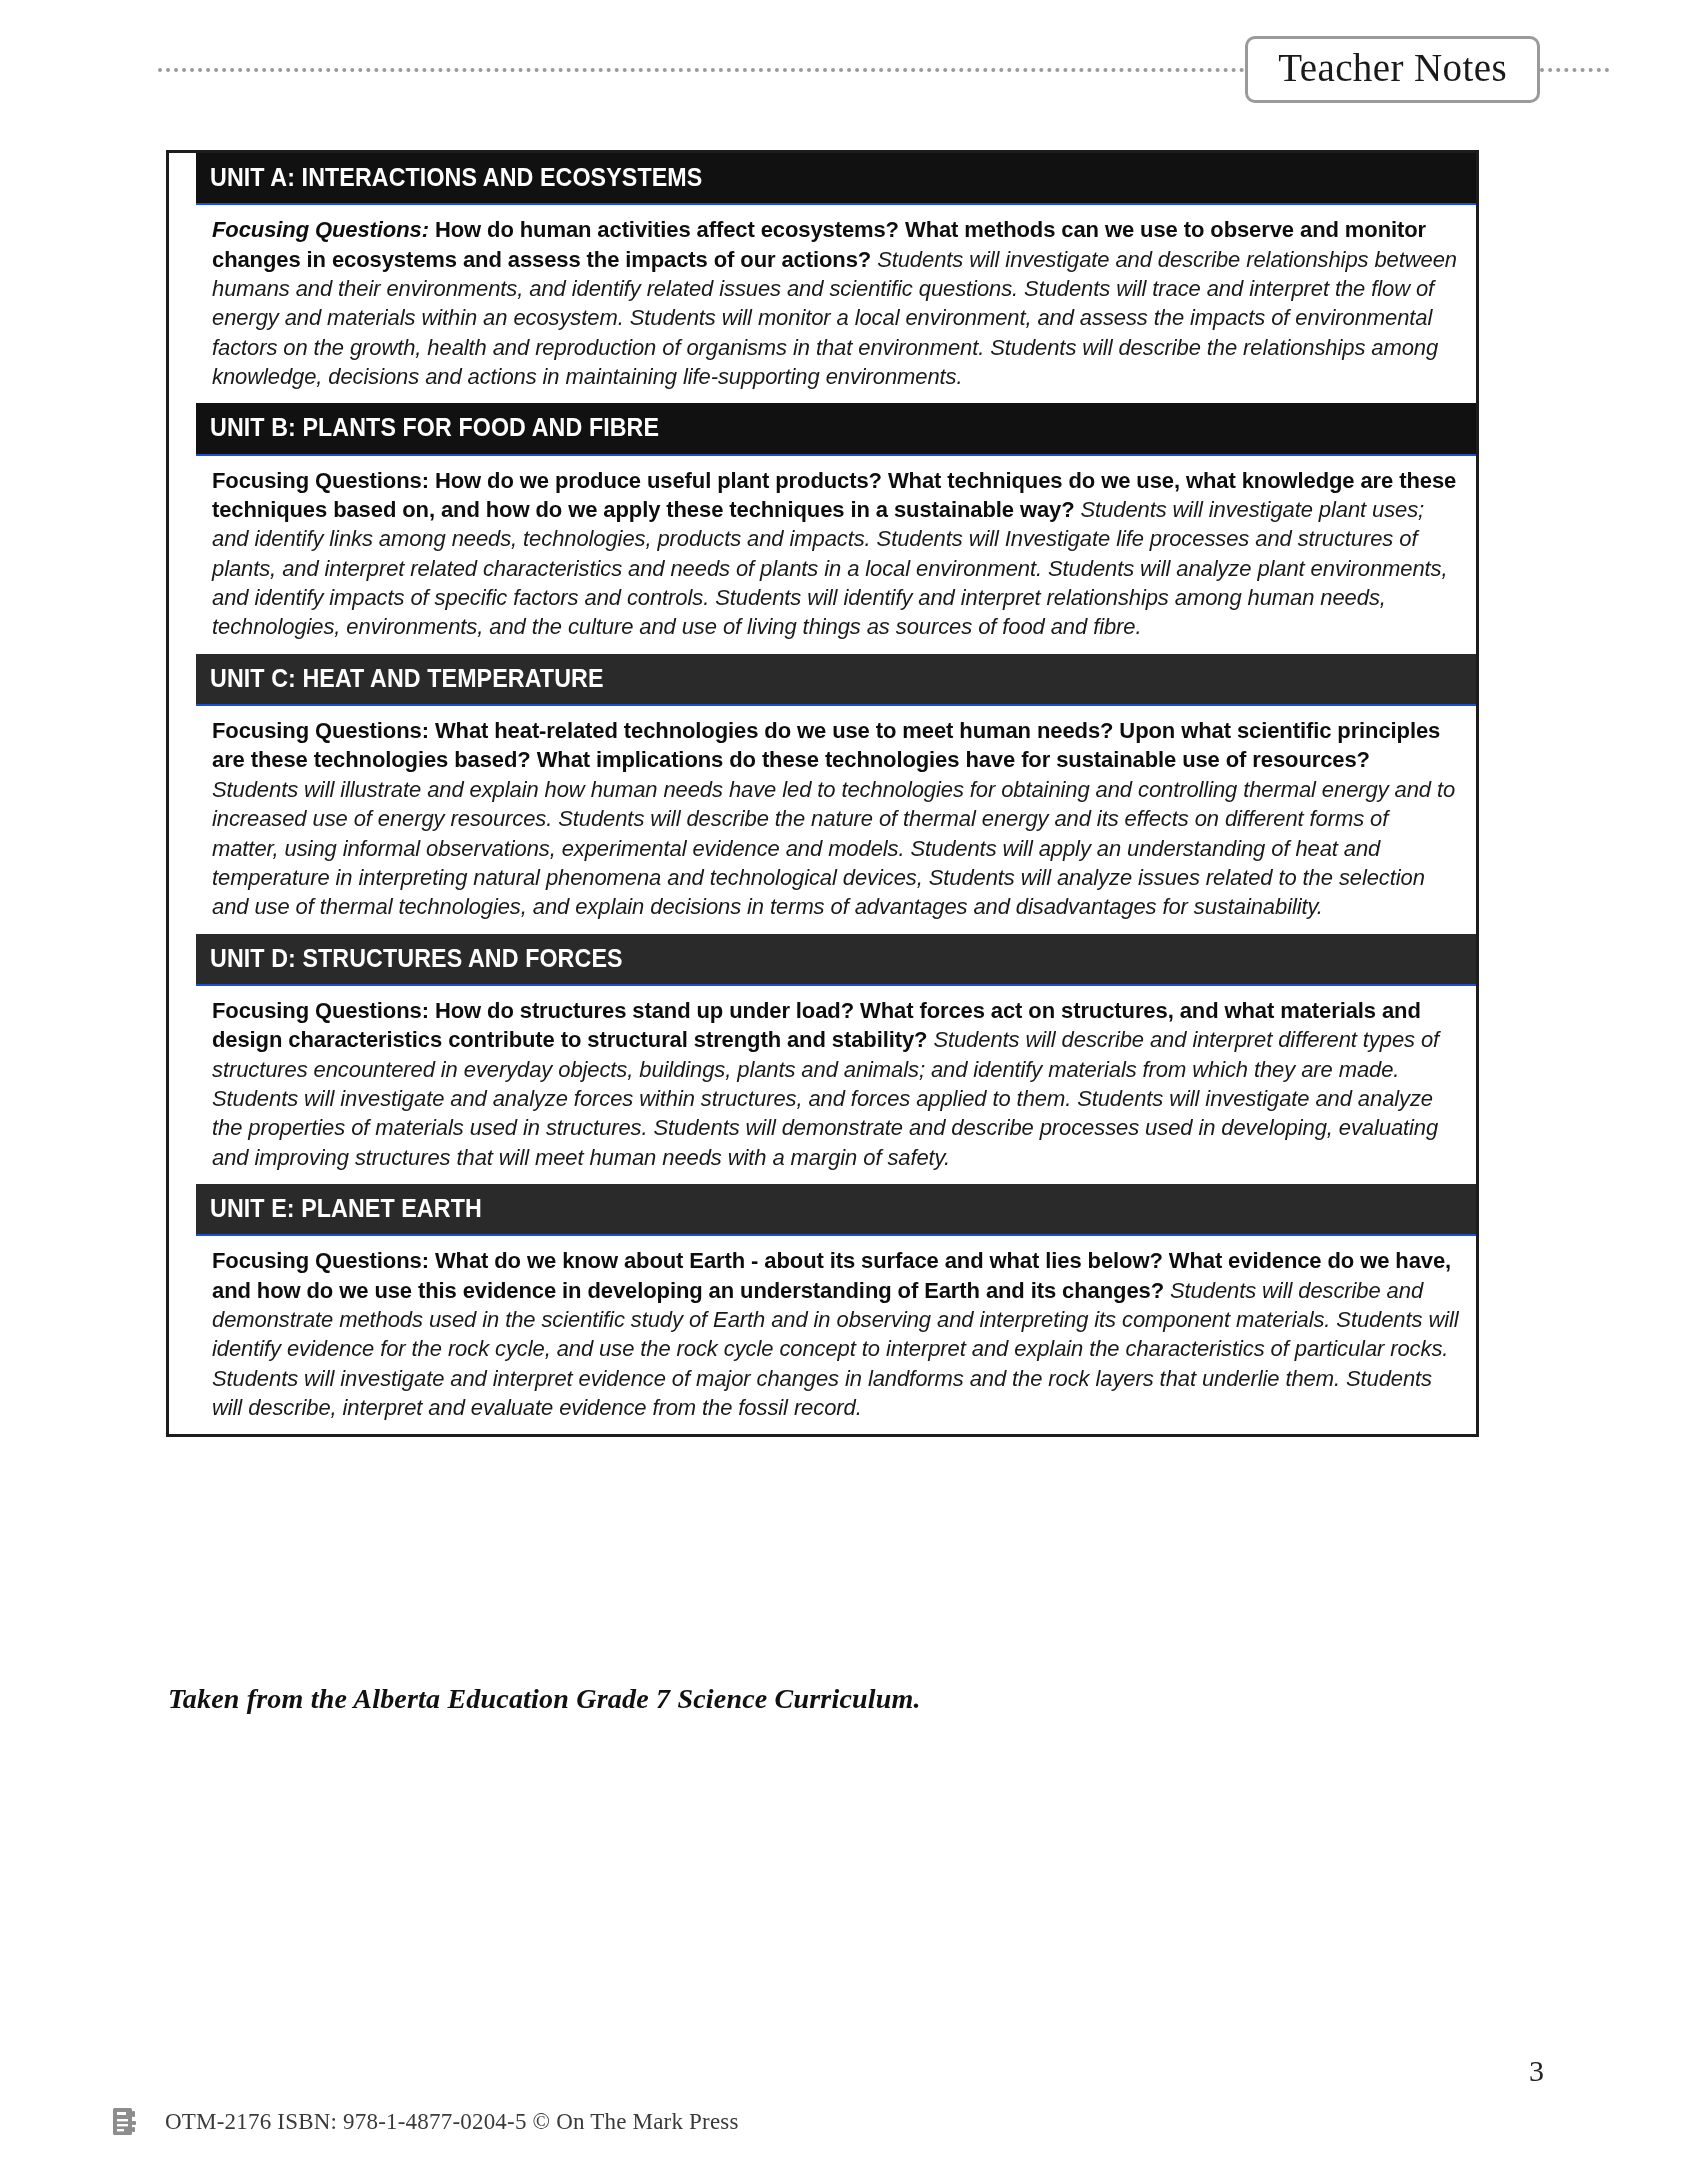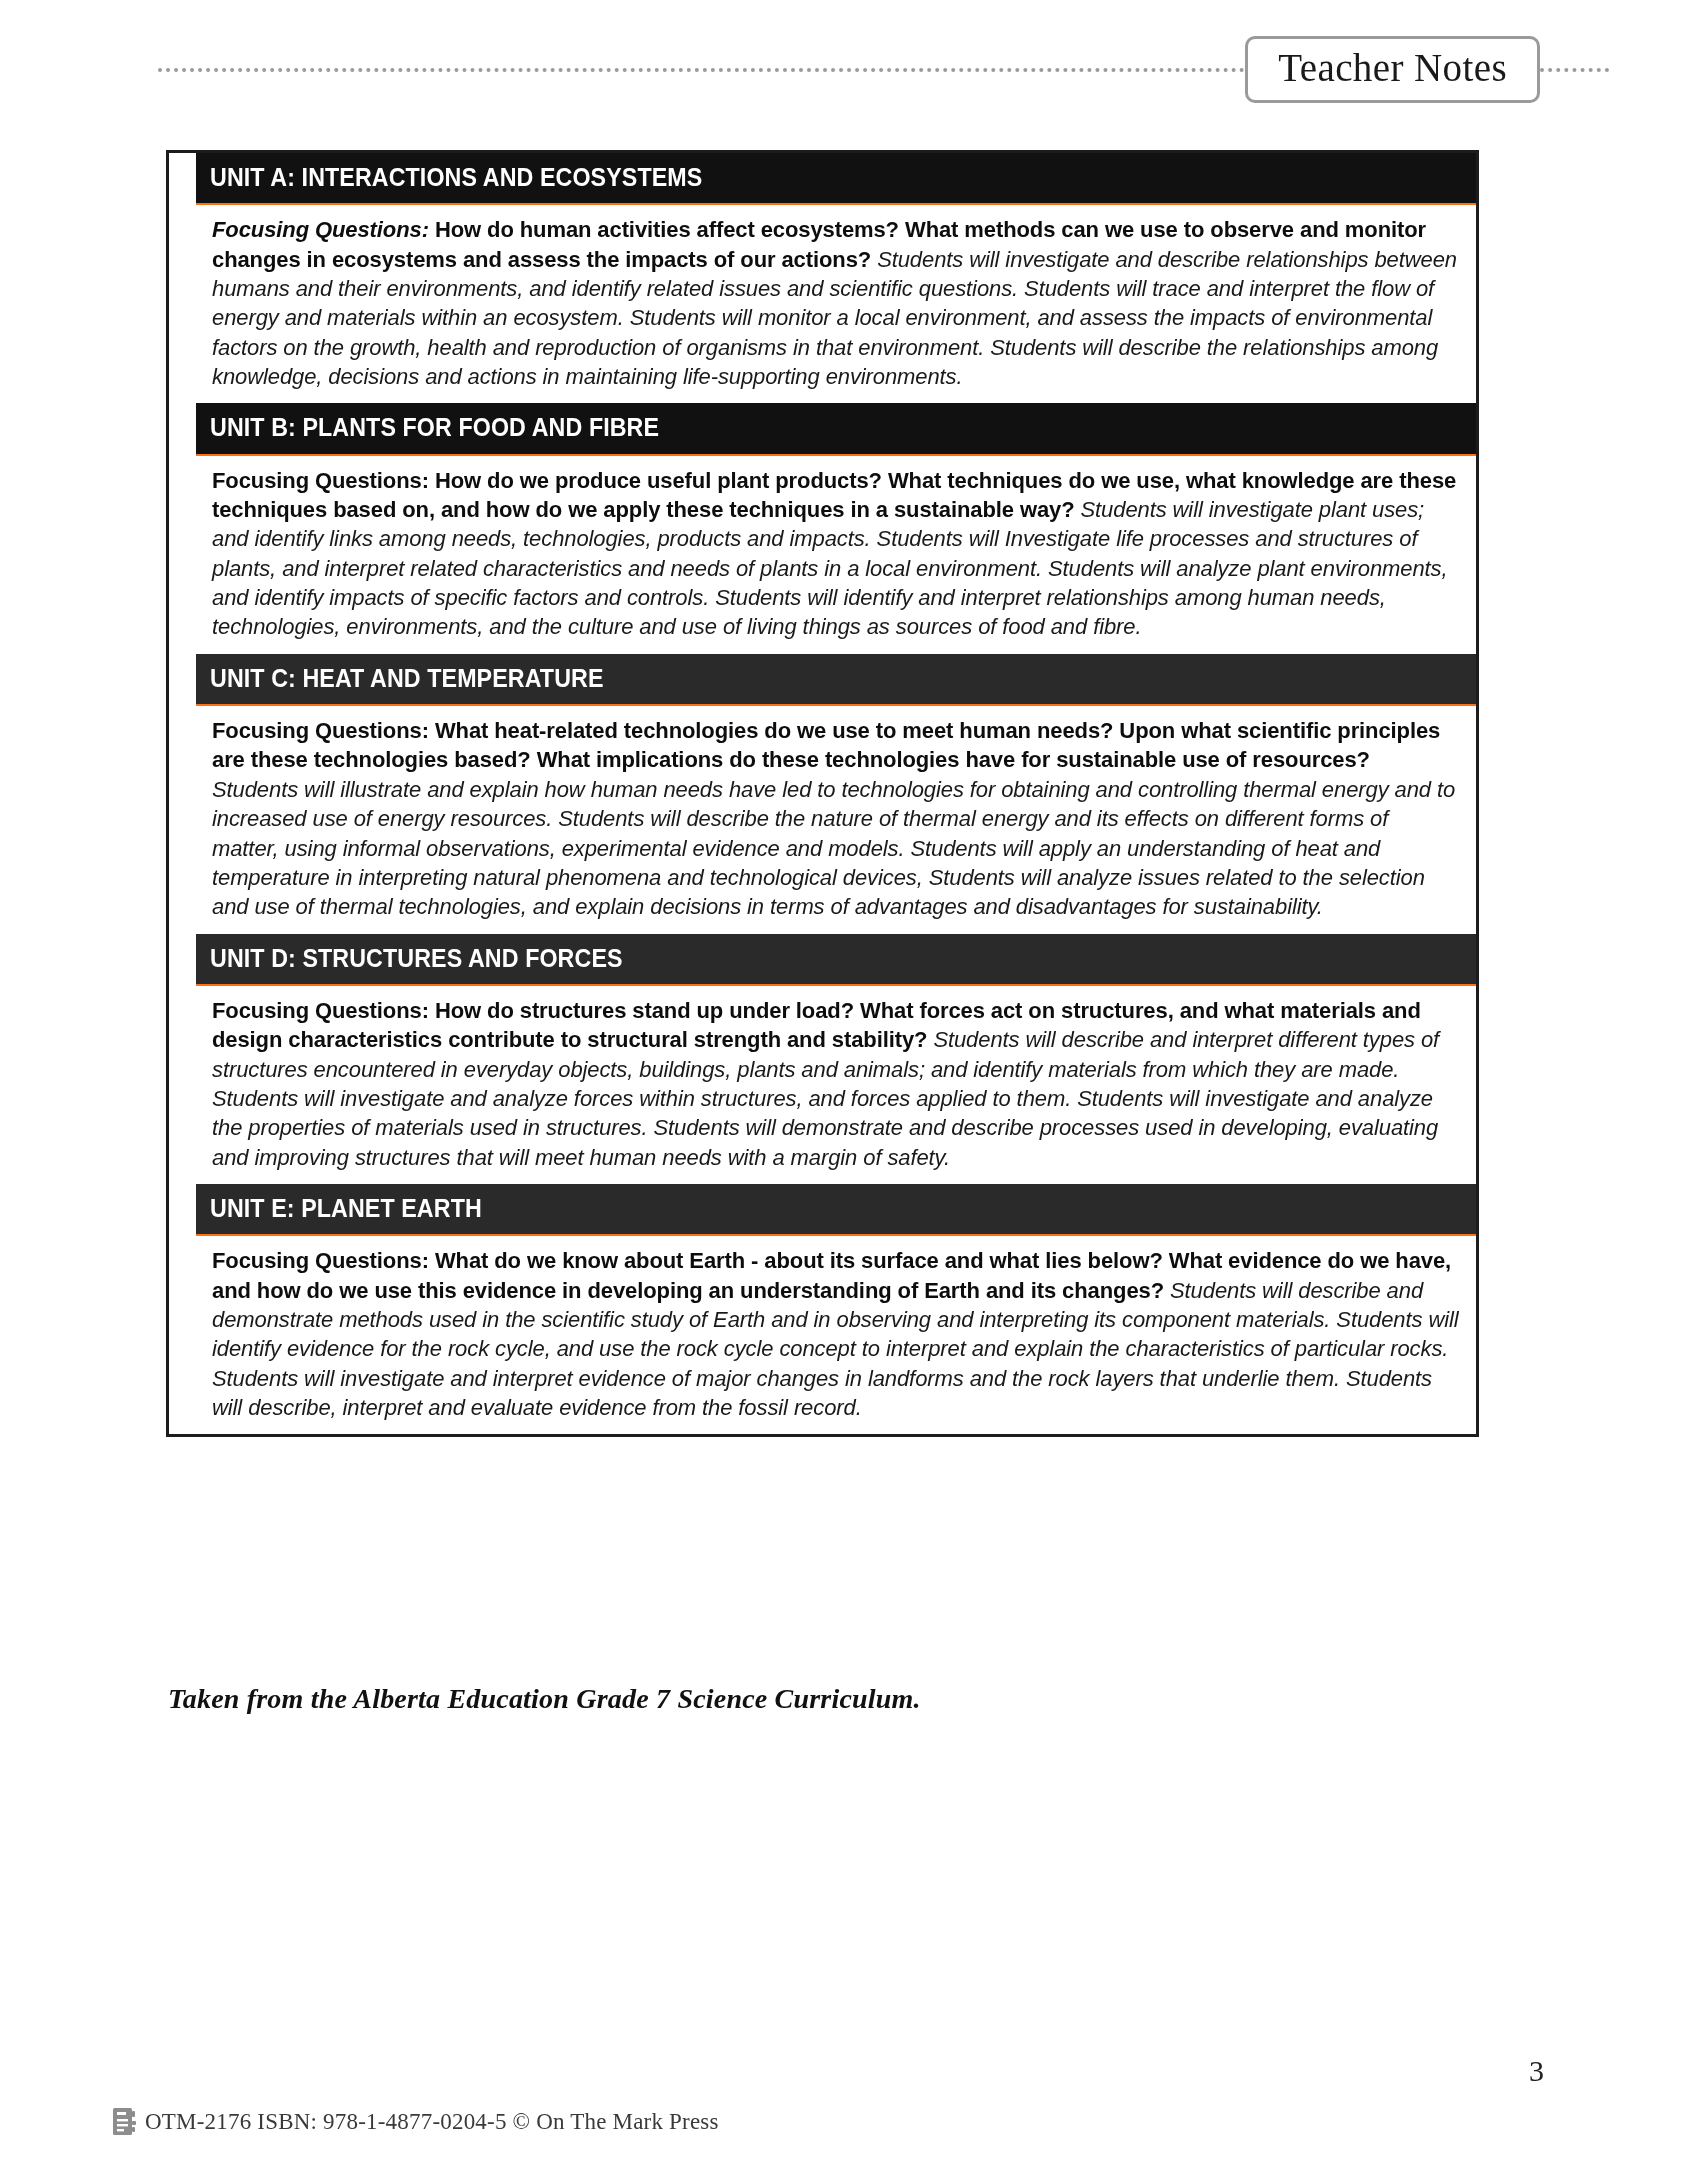--- a/index.html
+++ b/index.html
@@ -90,21 +90,21 @@
     letter-spacing: 0.1px;
     line-height: 1.05;
     transform: scaleX(0.93);
     transform-origin: left center;
     display: block;
     white-space: nowrap;
   }
 
   .unit-body {
     padding: 10px 16px 12px 16px;
-    border-top: 2px solid #f97316;
+    border-top: 2px solid #1d4ed8;
     border-bottom: 2px solid #1c1c1c;
     box-sizing: border-box;
     background: #ffffff;
   }
   .unit-body:last-child { border-bottom: none; }
 
   .unit-para {
     font-family: "Liberation Sans", sans-serif;
     font-size: 22px;
     line-height: 1.335;
@@ -144,21 +144,21 @@
     font-family: "Liberation Serif", serif;
     font-size: 30px;
     color: #222222;
   }
   .footer-line {
     position: absolute;
     left: 111px;
     top: 2107px;
     display: flex;
     align-items: center;
-    gap: 8px;
+    gap: 28px;
   }
   .footer-icon {
     width: 26px;
     height: 30px;
     position: relative;
     display: inline-block;
   }
   .footer-text {
     font-family: "Liberation Serif", serif;
     font-size: 23px;

